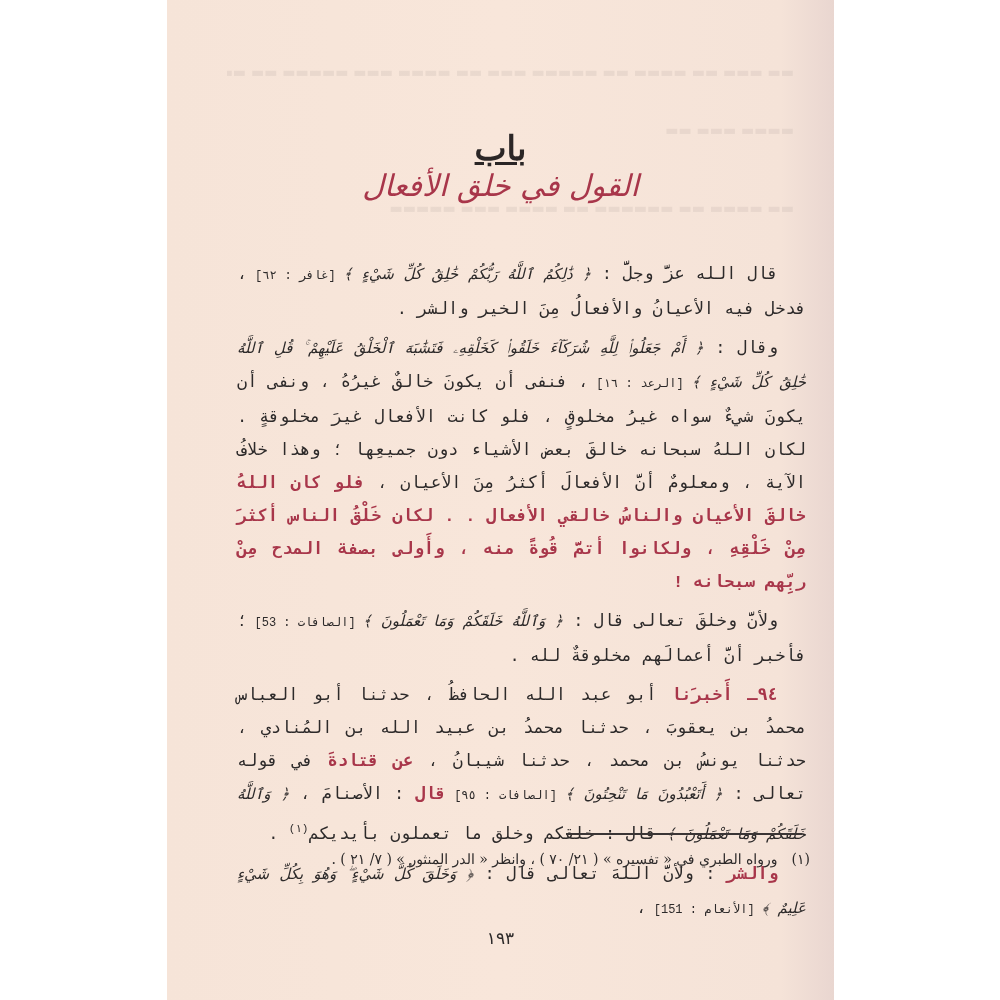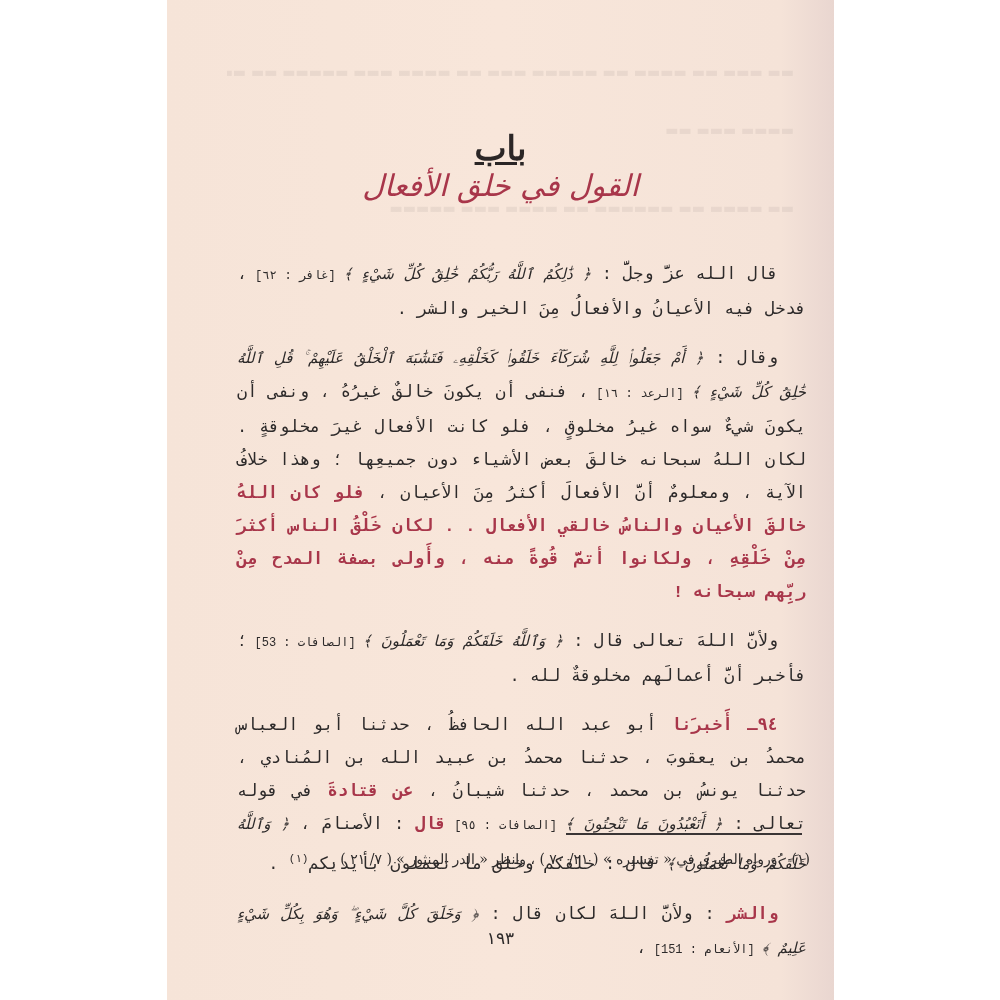--- a/index.html
+++ b/index.html
@@ -63,21 +63,21 @@
       text-align: justify;
     }
     .para {
       margin: 0;
     }
     .para.indent {
       text-indent: 28px;
       font-family: Liberation Mono, monospace;
     }
     .para + .para.gap {
-      margin-top: 16px;
+      margin-top: 6px;
     }
     .quran {
       font-size: 15px;
       font-style: italic;
     }
     .ref {
       font-size: 12px;
     }
     .red {
       color: #a8364a;
@@ -132,29 +132,29 @@
 
     <p class="para indent">
       <span>قال الله عزَّ وجلَّ : </span><span class="quran">﴿ ذَٰلِكُمُ ٱللَّهُ رَبُّكُمْ خَٰلِقُ كُلِّ شَيْءٍ ﴾</span><span class="ref"> [غافر : ٦٢] </span><span>، فدخل فيه الأعيانُ والأفعالُ مِنَ الخير والشر .</span>
     </p>
 
     <p class="para indent gap">
       <span>وقال : </span><span class="quran">﴿ أَمْ جَعَلُوا۟ لِلَّهِ شُرَكَآءَ خَلَقُوا۟ كَخَلْقِهِۦ فَتَشَٰبَهَ ٱلْخَلْقُ عَلَيْهِمْ ۚ قُلِ ٱللَّهُ خَٰلِقُ كُلِّ شَيْءٍ ﴾</span><span class="ref"> [الرعد : ١٦] </span><span>، فنفى أن يكونَ خالقٌ غيرُهُ ، ونفى أن يكونَ شيءٌ سواه غيرُ مخلوقٍ ، فلو كانت الأفعال غيرَ مخلوقةٍ . لكان اللهُ سبحانه خالقَ بعض الأشياء دون جميعِها ؛ وهذا خلافُ الآية ، ومعلومٌ أنَّ الأفعالَ أكثرُ مِنَ الأعيان ، </span><span class="red">فلو كان اللهُ خالقَ الأعيان والناسُ خالقي الأفعال . . لكان خَلْقُ الناس أكثرَ مِنْ خَلْقِهِ ، ولكانوا أتمَّ قُوةً منه ، وأَولى بصفة المدح مِنْ ربِّهم سبحانه !</span>
     </p>
 
     <p class="para indent gap">
-      <span>ولأنَّ اللهَ تعالى قال : </span><span class="quran">﴿ وَٱللَّهُ خَلَقَكُمْ وَمَا تَعْمَلُونَ ﴾</span><span class="ref"> [الصافات : 53] </span><span>؛ فأخبر أنَّ أعمالَهم مخلوقةٌ لله .</span>
+      <span>ولأنَّ وخلقَ تعالى قال : </span><span class="quran">﴿ وَٱللَّهُ خَلَقَكُمْ وَمَا تَعْمَلُونَ ﴾</span><span class="ref"> [الصافات : 53] </span><span>؛ فأخبر أنَّ أعمالَهم مخلوقةٌ لله .</span>
     </p>
 
     <p class="para indent gap">
       <span class="red">٩٤ـ </span><span class="red">أَخبرَنا</span><span> أبو عبد الله الحافظُ ، حدثنا أبو العباس محمدُ بن يعقوبَ ، حدثنا محمدُ بن عبيد الله بن المُنادي ، حدثنا يونسُ بن محمد ، حدثنا شيبانُ ، </span><span class="red">عن قتادةَ</span><span> في قوله تعالى : </span><span class="quran">﴿ أَتَعْبُدُونَ مَا تَنْحِتُونَ ﴾</span><span class="ref"> [الصافات : ٩٥] </span><span class="red">قال</span><span> : الأصنامَ ، </span><span class="quran">﴿ وَٱللَّهُ خَلَقَكُمْ وَمَا تَعْمَلُونَ ﴾</span><span> قال : خلقكم وخلق ما تعملون بأيديكم</span><span class="sup">(١)</span><span> .</span>
     </p>
 
     <p class="para indent gap">
-      <span class="red">والشر</span><span> : ولأنَّ اللهَ لكان قال : </span><span class="quran">﴿ وَخَلَقَ كُلَّ شَيْءٍ ۖ وَهُوَ بِكُلِّ شَيْءٍ عَلِيمٌ ﴾</span><span class="ref"> [الأنعام : 151] </span><span>،</span>
+      <span class="red">والشر</span><span> : ولأنَّ اللهَ تعالى قال : </span><span class="quran">﴿ وَخَلَقَ كُلَّ شَيْءٍ ۖ وَهُوَ بِكُلِّ شَيْءٍ عَلِيمٌ ﴾</span><span class="ref"> [الأنعام : 151] </span><span>،</span>
     </p>
 
   </div>
 
   <div class="footnote-rule"></div>
 
   <div class="footnote">
     <span class="fn-num">(١)</span><span>ورواه الطبري في « تفسيره » ( ٢١/ ٧٠ ) ، وانظر « الدر المنثور » ( ٧/ ٢١ ) .</span>
   </div>
 

